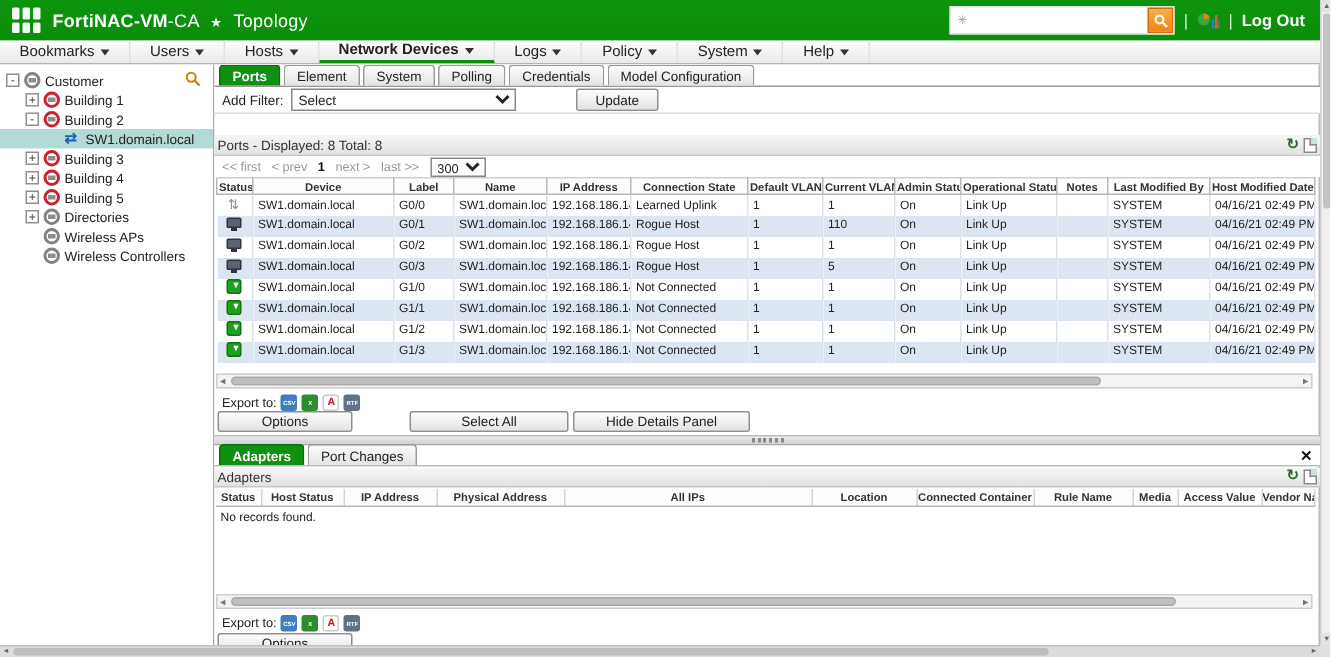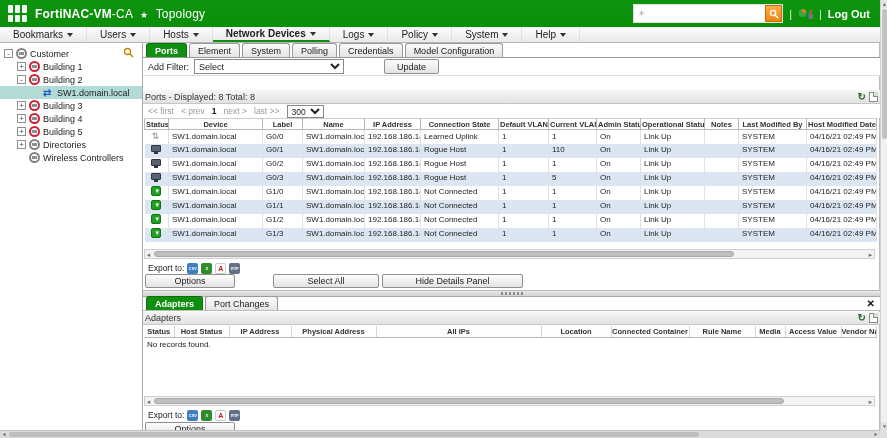--- a/index.html
+++ b/index.html
@@ -293,20 +293,26 @@
           <span>Building 5</span>
         </div>
 
         <div class="tree-row">
           <span class="lvl1"></span>
           <span class="exp">+</span>
           <span class="t-icon" data-icon="container-gray"></span>
           <span>Directories</span>
         </div>
 
+        <div class="tree-row">
+          <span class="lvl1"></span>
+          <span class="exp"></span>
+          <span class="t-icon" data-icon="container-gray"></span>
+          <span>Wireless APs</span>
+        </div>
 
         <div class="tree-row">
           <span class="lvl1"></span>
           <span class="exp"></span>
           <span class="t-icon" data-icon="container-gray"></span>
           <span>Wireless Controllers</span>
         </div>
 
     </div>
   </div>
@@ -557,21 +563,21 @@
 
         <span class="ex-ic" data-icon="pdf"><i style="font-style:normal">A</i></span>
 
         <span class="ex-ic" data-icon="rtf"><i style="font-style:normal">RTF</i></span>
 
     </div>
 
     <div class="band btns-row" style="top:231px;">
       <span class="btn" style="width:90px;">Options</span>
       <span class="btn" style="width:106px;margin-left:35px;">Select All</span>
-      <span class="btn" style="width:141px;">Hide Details Panel</span>
+      <span class="btn" style="width:118px;">Hide Details Panel</span>
     </div>
 
     <div class="band splitter" style="top:247px; height:7px;">
       <span class="grip"></span>
     </div>
 
     <div class="band dtabs" style="top:254px;">
 
         <div class="tab" data-active="true">
           <span>Adapters</span>

